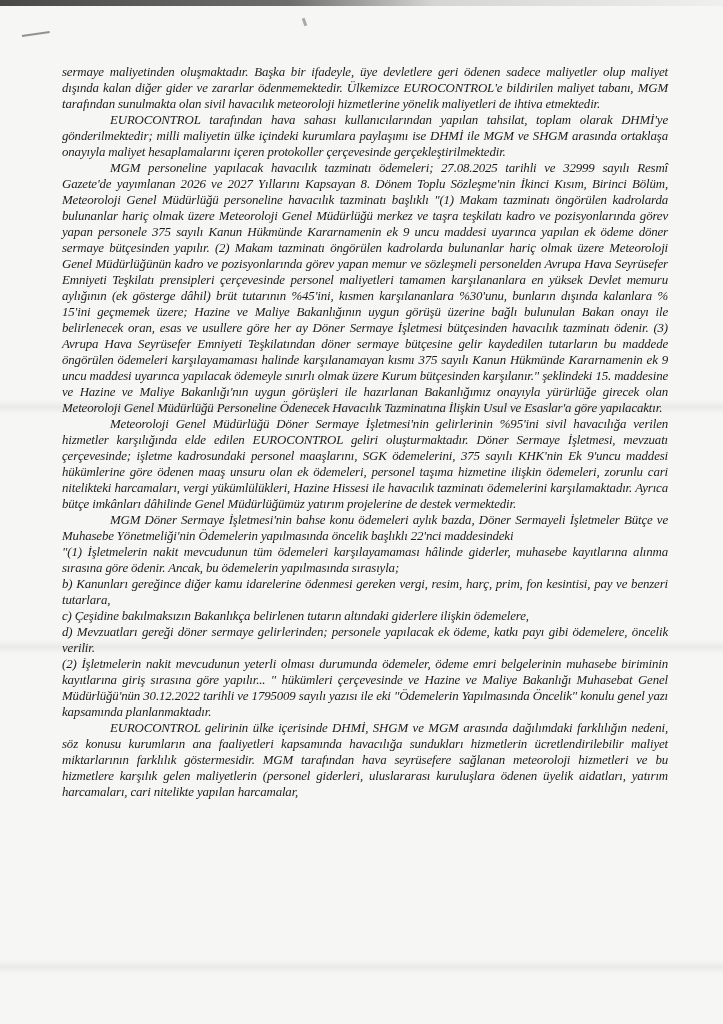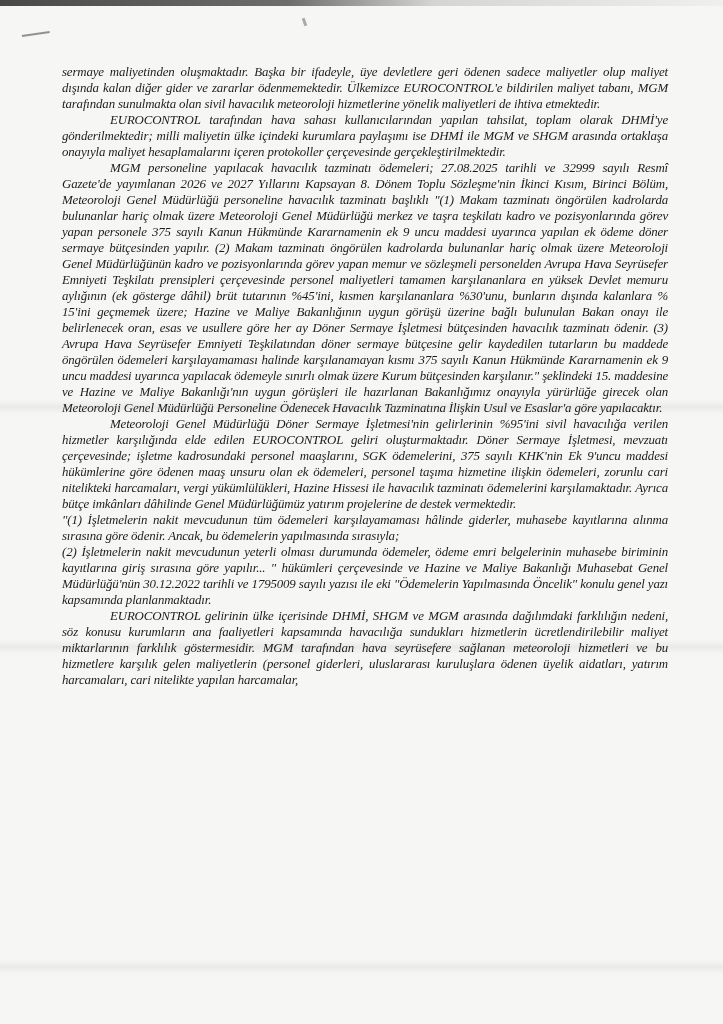--- a/index.html
+++ b/index.html
@@ -47,16 +47,20 @@
 <div class="scan-mark-top"></div>
 <div class="shade" style="top:400px"></div>
 <div class="shade" style="top:640px"></div>
 <div class="shade" style="top:960px"></div>
 
 <div class="page">
   <p>sermaye maliyetinden oluşmaktadır. Başka bir ifadeyle, üye devletlere geri ödenen sadece maliyetler olup maliyet dışında kalan diğer gider ve zararlar ödenmemektedir. Ülkemizce EUROCONTROL'e bildirilen maliyet tabanı, MGM tarafından sunulmakta olan sivil havacılık meteoroloji hizmetlerine yönelik maliyetleri de ihtiva etmektedir.</p>
   <p class="indent">EUROCONTROL tarafından hava sahası kullanıcılarından yapılan tahsilat, toplam olarak DHMİ'ye gönderilmektedir; milli maliyetin ülke içindeki kurumlara paylaşımı ise DHMİ ile MGM ve SHGM arasında ortaklaşa onayıyla maliyet hesaplamalarını içeren protokoller çerçevesinde gerçekleştirilmektedir.</p>
   <p class="indent">MGM personeline yapılacak havacılık tazminatı ödemeleri; 27.08.2025 tarihli ve 32999 sayılı Resmî Gazete'de yayımlanan 2026 ve 2027 Yıllarını Kapsayan 8. Dönem Toplu Sözleşme'nin İkinci Kısım, Birinci Bölüm, Meteoroloji Genel Müdürlüğü personeline havacılık tazminatı başlıklı "(1) Makam tazminatı öngörülen kadrolarda bulunanlar hariç olmak üzere Meteoroloji Genel Müdürlüğü merkez ve taşra teşkilatı kadro ve pozisyonlarında görev yapan personele 375 sayılı Kanun Hükmünde Kararnamenin ek 9 uncu maddesi uyarınca yapılan ek ödeme döner sermaye bütçesinden yapılır. (2) Makam tazminatı öngörülen kadrolarda bulunanlar hariç olmak üzere Meteoroloji Genel Müdürlüğünün kadro ve pozisyonlarında görev yapan memur ve sözleşmeli personelden Avrupa Hava Seyrüsefer Emniyeti Teşkilatı prensipleri çerçevesinde personel maliyetleri tamamen karşılananlara en yüksek Devlet memuru aylığının (ek gösterge dâhil) brüt tutarının %45'ini, kısmen karşılananlara %30'unu, bunların dışında kalanlara % 15'ini geçmemek üzere; Hazine ve Maliye Bakanlığının uygun görüşü üzerine bağlı bulunulan Bakan onayı ile belirlenecek oran, esas ve usullere göre her ay Döner Sermaye İşletmesi bütçesinden havacılık tazminatı ödenir. (3) Avrupa Hava Seyrüsefer Emniyeti Teşkilatından döner sermaye bütçesine gelir kaydedilen tutarların bu maddede öngörülen ödemeleri karşılayamaması halinde karşılanamayan kısmı 375 sayılı Kanun Hükmünde Kararnamenin ek 9 uncu maddesi uyarınca yapılacak ödemeyle sınırlı olmak üzere Kurum bütçesinden karşılanır." şeklindeki 15. maddesine ve Hazine ve Maliye Bakanlığı'nın uygun görüşleri ile hazırlanan Bakanlığımız onayıyla yürürlüğe girecek olan Meteoroloji Genel Müdürlüğü Personeline Ödenecek Havacılık Tazminatına İlişkin Usul ve Esaslar'a göre yapılacaktır.</p>
   <p class="indent">Meteoroloji Genel Müdürlüğü Döner Sermaye İşletmesi'nin gelirlerinin %95'ini sivil havacılığa verilen hizmetler karşılığında elde edilen EUROCONTROL geliri oluşturmaktadır. Döner Sermaye İşletmesi, mevzuatı çerçevesinde; işletme kadrosundaki personel maaşlarını, SGK ödemelerini, 375 sayılı KHK'nin Ek 9'uncu maddesi hükümlerine göre ödenen maaş unsuru olan ek ödemeleri, personel taşıma hizmetine ilişkin ödemeleri, zorunlu cari nitelikteki harcamaları, vergi yükümlülükleri, Hazine Hissesi ile havacılık tazminatı ödemelerini karşılamaktadır. Ayrıca bütçe imkânları dâhilinde Genel Müdürlüğümüz yatırım projelerine de destek vermektedir.</p>
+  <p class="indent">MGM Döner Sermaye İşletmesi'nin bahse konu ödemeleri aylık bazda, Döner Sermayeli İşletmeler Bütçe ve Muhasebe Yönetmeliği'nin Ödemelerin yapılmasında öncelik başlıklı 22'nci maddesindeki</p>
   <p>"(1) İşletmelerin nakit mevcudunun tüm ödemeleri karşılayamaması hâlinde giderler, muhasebe kayıtlarına alınma sırasına göre ödenir. Ancak, bu ödemelerin yapılmasında sırasıyla;</p>
+  <p>b) Kanunları gereğince diğer kamu idarelerine ödenmesi gereken vergi, resim, harç, prim, fon kesintisi, pay ve benzeri tutarlara,</p>
+  <p>c) Çeşidine bakılmaksızın Bakanlıkça belirlenen tutarın altındaki giderlere ilişkin ödemelere,</p>
+  <p>d) Mevzuatları gereği döner sermaye gelirlerinden; personele yapılacak ek ödeme, katkı payı gibi ödemelere, öncelik verilir.</p>
   <p>(2) İşletmelerin nakit mevcudunun yeterli olması durumunda ödemeler, ödeme emri belgelerinin muhasebe biriminin kayıtlarına giriş sırasına göre yapılır... " hükümleri çerçevesinde ve Hazine ve Maliye Bakanlığı Muhasebat Genel Müdürlüğü'nün 30.12.2022 tarihli ve 1795009 sayılı yazısı ile eki "Ödemelerin Yapılmasında Öncelik" konulu genel yazı kapsamında planlanmaktadır.</p>
   <p class="indent">EUROCONTROL gelirinin ülke içerisinde DHMİ, SHGM ve MGM arasında dağılımdaki farklılığın nedeni, söz konusu kurumların ana faaliyetleri kapsamında havacılığa sundukları hizmetlerin ücretlendirilebilir maliyet miktarlarının farklılık göstermesidir. MGM tarafından hava seyrüsefere sağlanan meteoroloji hizmetleri ve bu hizmetlere karşılık gelen maliyetlerin (personel giderleri, uluslararası kuruluşlara ödenen üyelik aidatları, yatırım harcamaları, cari nitelikte yapılan harcamalar,</p>
 </div>
 
 </body></html>

